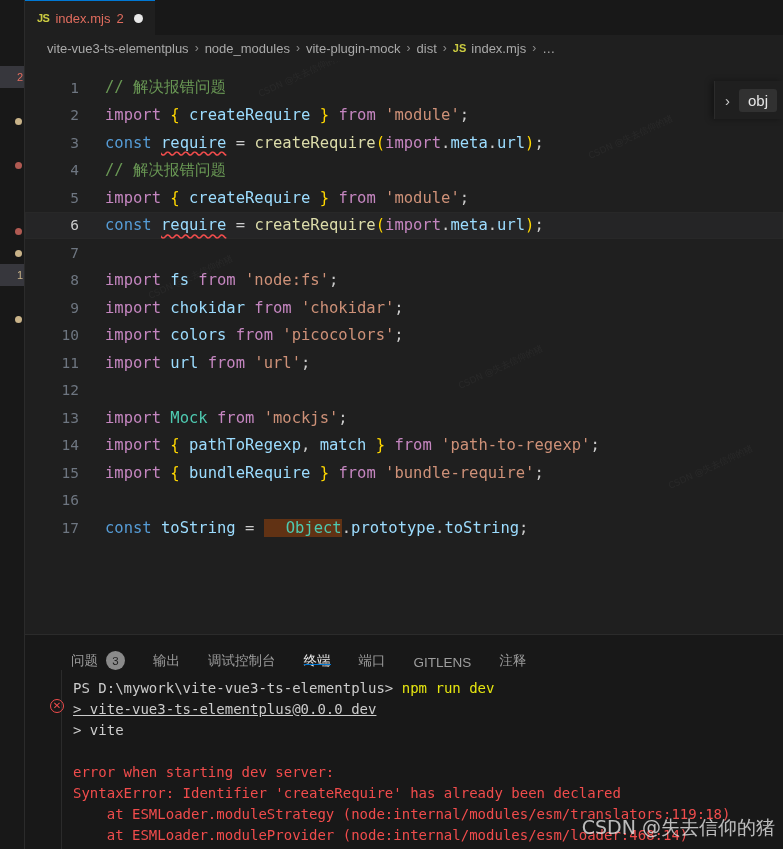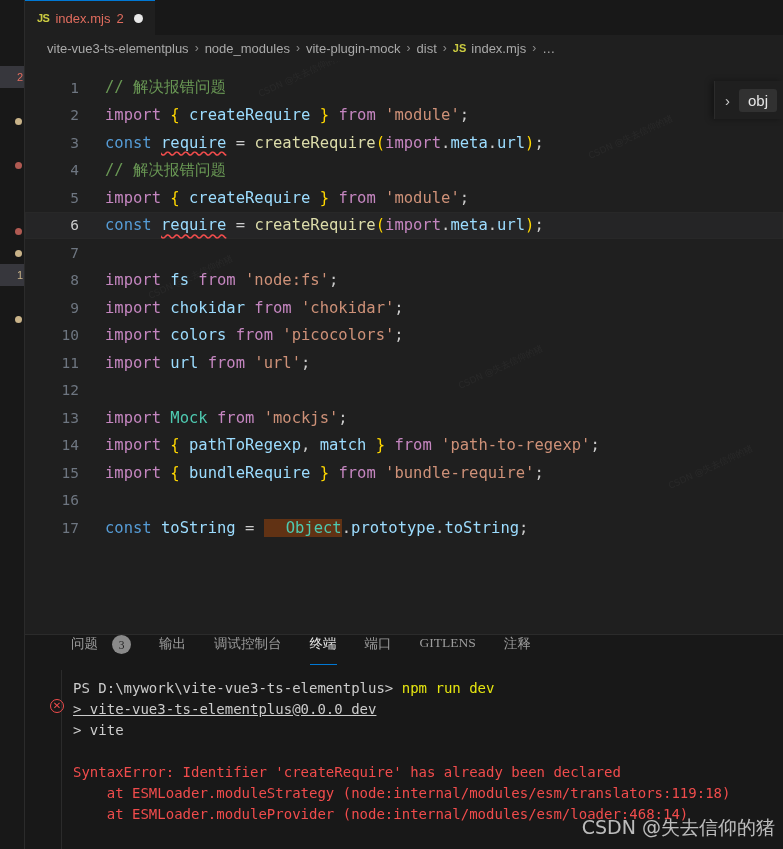--- a/index.html
+++ b/index.html
@@ -123,22 +123,22 @@
   #panel{
     flex:0 0 auto; background:#181818; display:flex; flex-direction:column;
     border-top:1px solid #2b2b2b; height:215px;
   }
   #panel-tabs{
     height:35px; flex:0 0 35px; display:flex; align-items:center;
     padding-left:32px; gap:0px;
   }
   .ptab{
     font-size:13.5px; color:#9d9d9d; padding:0 14px; height:35px;
-    display:flex; align-items:flex-start; gap:14px;
-    position:relative; cursor:pointer; white-space:nowrap;font-family:Liberation Serif, serif;
+    display:flex; align-items:flex-end; gap:8px;
+    position:relative; cursor:pointer; white-space:nowrap;
   }
   .ptab.active{ color:#e7e7e7; }
   .ptab.active::after{
     content:""; position:absolute; left:14px; right:14px; bottom:5px;
     height:1.5px; background:#0078d4;
   }
   .pbadge{
     min-width:19px; height:19px; border-radius:50%;
     background:#8a8a8a; color:#1f1f1f; font-size:11.5px;
     display:flex; align-items:center; justify-content:center; padding:0 5px;
@@ -307,20 +307,21 @@
           </div>
         </div>
       <div id="terminal">
         <div id="term-left-rule"></div>
         <div class="err-deco">✕</div>
         <div class="term-line"><span class="c-white">PS D:\mywork\vite-vue3-ts-elementplus&gt;</span><span class="c-white"> </span><span class="c-yellow">npm run dev</span></div>
         <div id="term-output">
             <div class="term-line" style="color: rgb(204, 204, 204); text-decoration: underline;">&gt; vite-vue3-ts-elementplus@0.0.0 dev</div>
             <div class="term-line" style="color: rgb(204, 204, 204);">&gt; vite</div>
             <div class="term-line" style="color: rgb(204, 204, 204);">&nbsp;</div>
+            <div class="term-line" style="color: rgb(241, 76, 76);">error when starting dev server:</div>
             <div class="term-line" style="color: rgb(241, 76, 76);">SyntaxError: Identifier 'createRequire' has already been declared</div>
             <div class="term-line" style="color: rgb(241, 76, 76);">    at ESMLoader.moduleStrategy (node:internal/modules/esm/translators:119:18)</div>
             <div class="term-line" style="color: rgb(241, 76, 76);">    at ESMLoader.moduleProvider (node:internal/modules/esm/loader:468:14)</div>
           </div>
       </div>
     </div>
 
   </div>
 
   <div id="bc-overflow">

